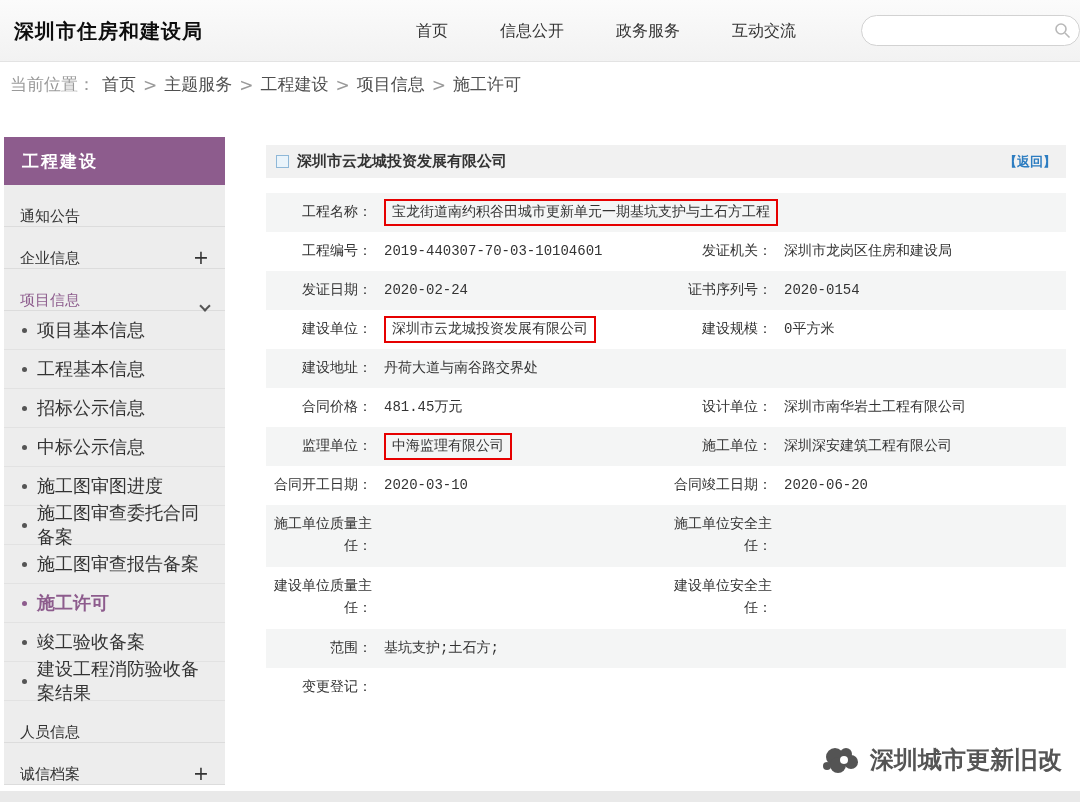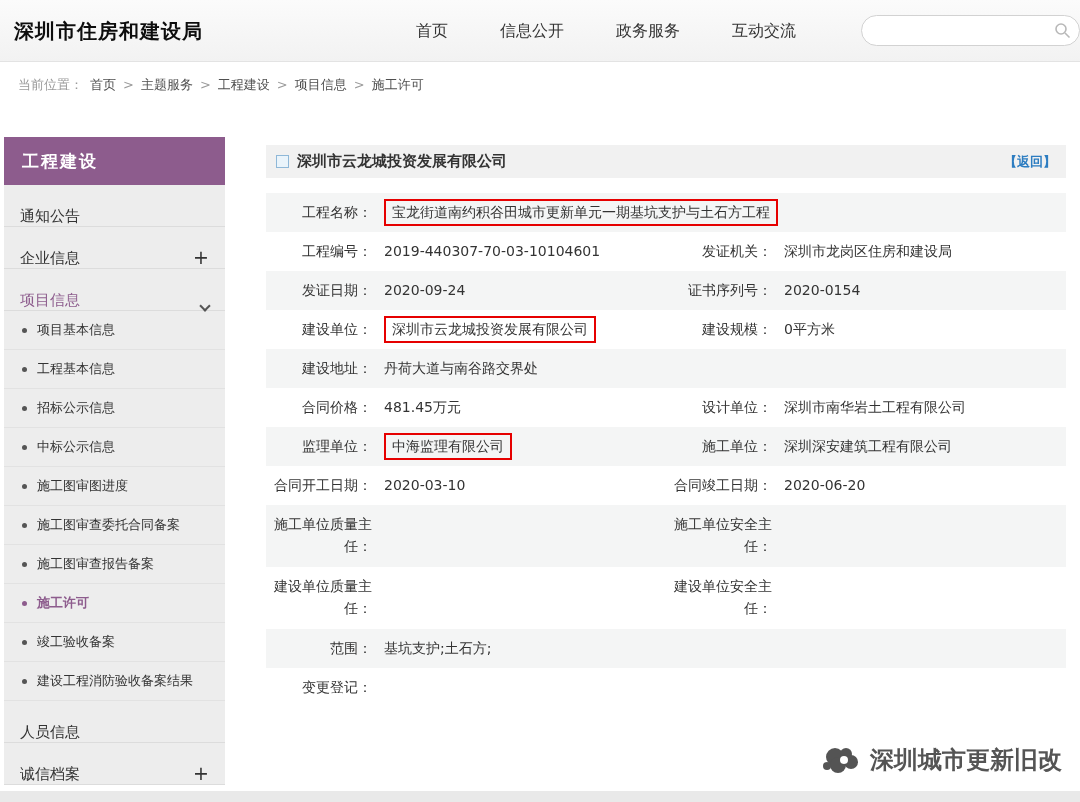--- a/index.html
+++ b/index.html
@@ -30,21 +30,21 @@
   }
   .search input {
     width:100%; height:100%; border:1px solid #d2d2d2; border-radius:16px;
     padding:0 34px 0 14px; font-size:13px; outline:none; background:#fff;
   }
   .search .mag { position:absolute; right:9px; top:7px; line-height:0; cursor:pointer; }
 
   
   .breadcrumb {
     height:45px; display:flex; align-items:center; gap:7px;
-    font-size:13px; color:#9a9a9a; padding-left:18px; background:#fff;
+    font-size:17px; color:#9a9a9a; padding-left:10px; background:#fff;
   }
   .breadcrumb a { color:#4f4f4f; cursor:pointer; }
   .breadcrumb .sep { color:#9a9a9a; }
 
   
   .content { display:flex; align-items:flex-start; margin-top:30px; }
 
   
   .sidebar { width:221px; margin-left:4px; background:#ededed; flex:none; }
   .sb-head {
@@ -57,21 +57,21 @@
   }
   .sb-item .suffix { margin-left:auto; font-size:19px; color:#333; font-weight:normal; }
   .sb-item.expanded { color:#8d5c8d; }
   .chev {
     margin-left:auto; width:8px; height:8px;
     border-right:2px solid #555; border-bottom:2px solid #555;
     transform:rotate(45deg); margin-top:-4px;
   }
   .sb-sub {
     height:39px; display:flex; align-items:center; padding:0 12px 0 18px;
-    font-size:13px; color:#333; border-bottom:1px solid #e2e2e2; cursor:pointer;
+    font-size:18px; color:#333; border-bottom:1px solid #e2e2e2; cursor:pointer;
   }
   .sb-sub .bullet { width:5px; height:5px; border-radius:50%; background:#555; margin-right:10px; flex:none; }
   .sb-sub.active { color:#8d5c8d; font-weight:bold; }
   .sb-sub.active .bullet { background:#8d5c8d; }
 
   
   .main { flex:1; margin-left:41px; margin-right:14px; margin-top:8px; }
   .title-bar {
     height:33px; background:#f1f1f1; display:flex; align-items:center;
     padding:0 10px; font-size:15px; font-weight:bold; color:#333;
@@ -79,21 +79,21 @@
   .doc-icon {
     width:13px; height:13px; border:1px solid #8fb8d8; background:#eaf4fb;
     margin-right:8px; flex:none;
   }
   .back { margin-left:auto; color:#2d7dc1; font-size:13px; font-weight:bold; cursor:pointer; }
 
   .table { margin-top:15px; }
   .row { display:flex; min-height:39px; align-items:center; font-size:14px; color:#333; }
   .row:nth-child(odd) { background:#f4f5f5; }
   .row.tall { min-height:62px; }
-  .cell { display:flex; width:50%; align-items:center; }
+  .cell { display:flex; width:50%; align-items:center;font-family:Liberation Mono, monospace; }
   .cell.full { width:100%; }
   .lbl { width:112px; flex:none; text-align:right; padding-right:6px; line-height:1.55; }
   .val { flex:1; padding-left:6px; line-height:1.55; }
   .hl { display:inline-block; border:2px solid #e60000; padding:1px 6px; }
 
   
   .watermark {
     position:absolute; right:18px; bottom:26px; display:flex; align-items:flex-start; gap:9px;
     color:#3d3d3d; font-size:24px; font-weight:bold; opacity:.88; pointer-events:none;
   }
@@ -228,21 +228,21 @@
         </div>
         <div class="cell">
           <div class="lbl">发证机关：</div>
           <div class="val">深圳市龙岗区住房和建设局</div>
         </div>
       </div>
 
       <div class="row">
         <div class="cell">
           <div class="lbl">发证日期：</div>
-          <div class="val">2020-09-24</div>
+          <div class="val">2020-02-24</div>
         </div>
         <div class="cell">
           <div class="lbl">证书序列号：</div>
           <div class="val">2020-0154</div>
         </div>
       </div>
 
       <div class="row">
         <div class="cell">
           <div class="lbl">建设单位：</div>

